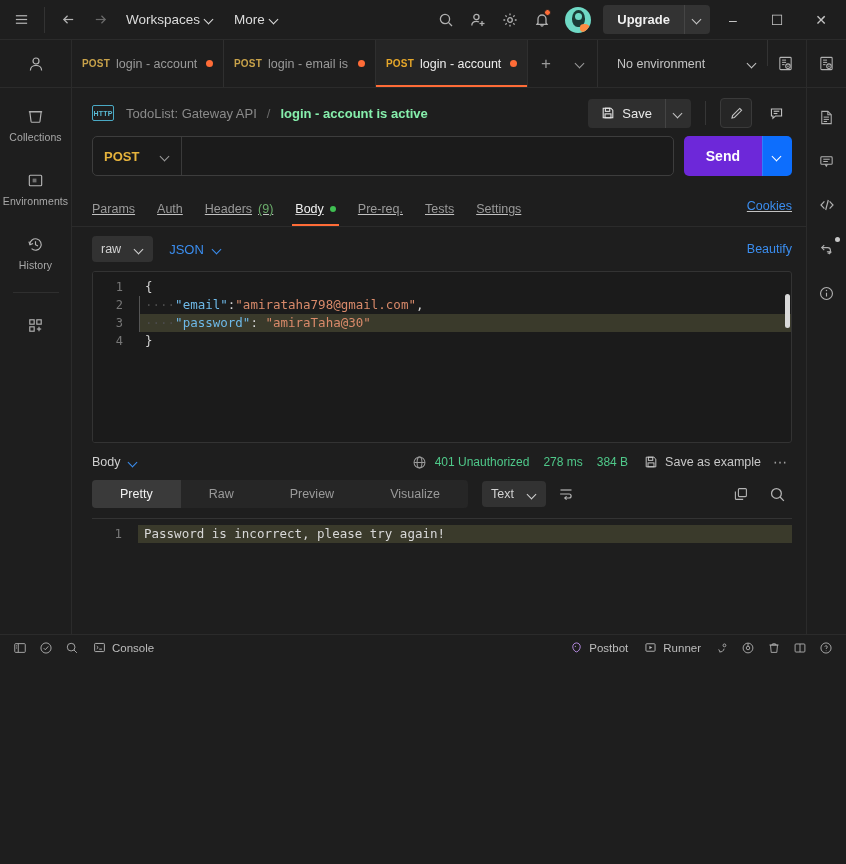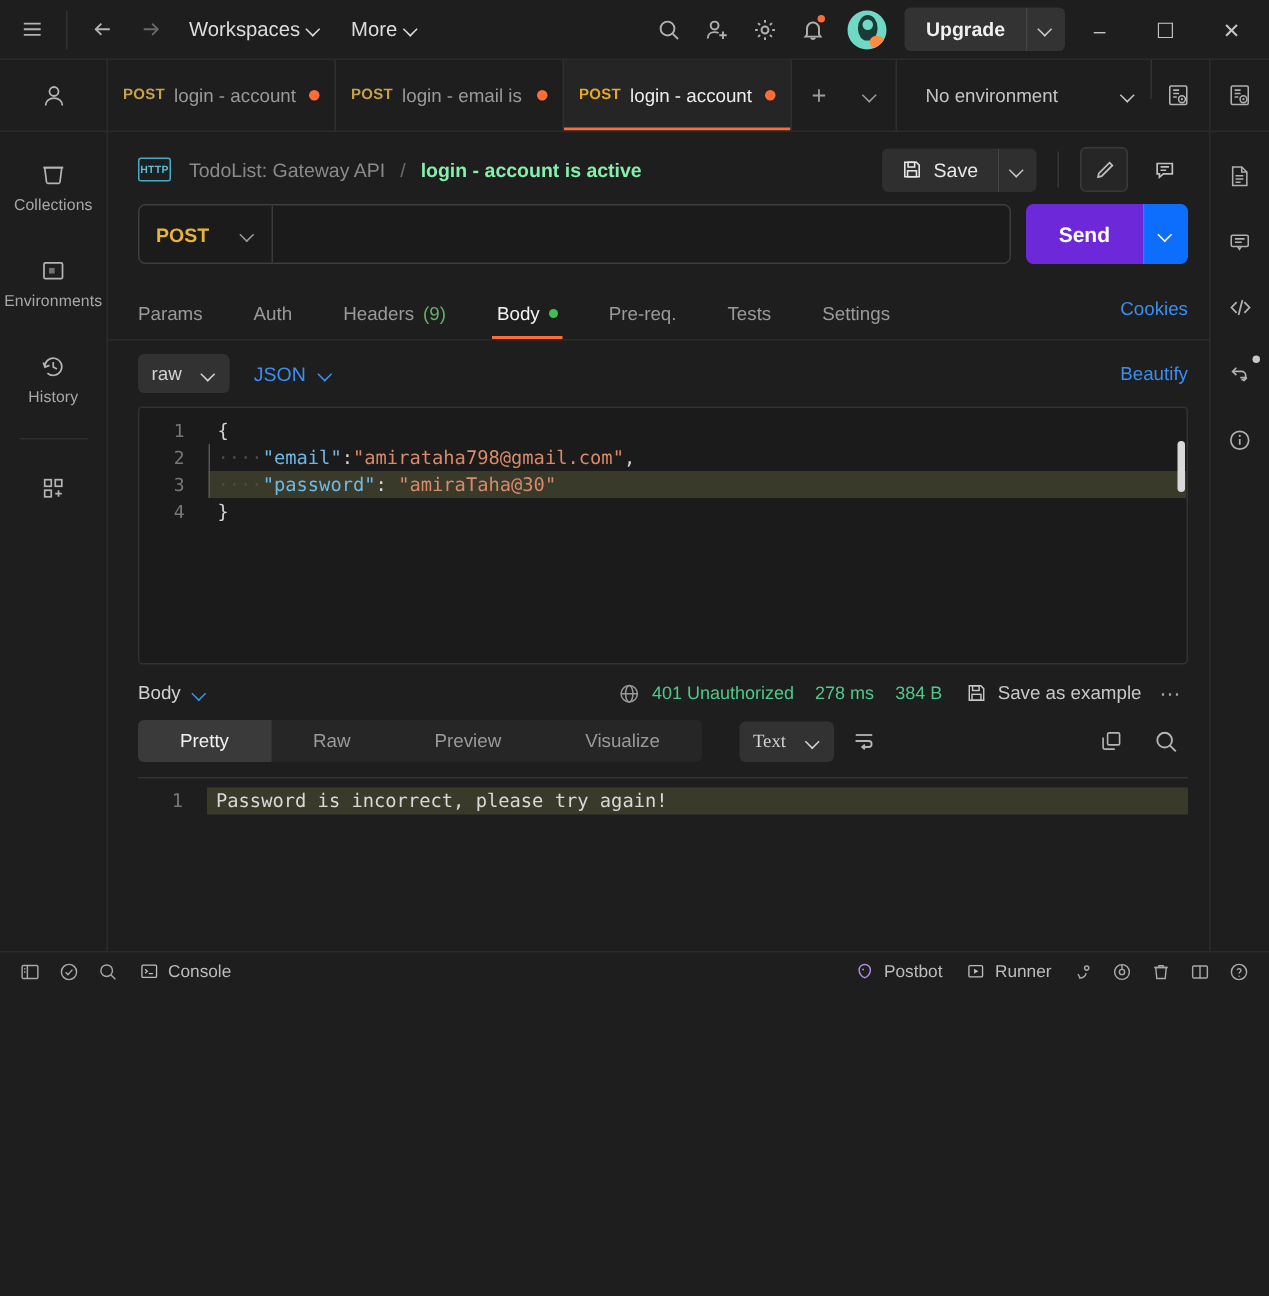--- a/index.html
+++ b/index.html
@@ -183,22 +183,22 @@
     background: #6d28d9; color: #fff; font-size: 14px; font-weight: bold;
     padding: 0 22px; display: flex; align-items: center; border-radius: 5px 0 0 5px; cursor: pointer;
   }
   .send-caret {
     background: #0d6efd; width: 30px; display: flex; align-items: center; justify-content: center;
     border-radius: 0 5px 5px 0; border-left: 1px solid #2f7efd; cursor: pointer; color: #fff;
   }
 
   
   .reqtabs {
-    display: flex; align-items: center; padding: 14px 14px 0 20px; gap: 12px;
-    border-bottom: 1px solid #2b2b2b; margin: 6px 0 0;
+    display: flex; align-items: center; padding: 14px 14px 0 20px; gap: 0;
+    border-bottom: 1px solid #2b2b2b; margin: 6px 0 0; text-decoration: underline;
   }
   .rtab {
     font-size: 12.5px; color: #9a9a9a; padding: 6px 11px 10px; cursor: pointer;
     position: relative; display: flex; align-items: center; gap: 6px; white-space: nowrap;
   }
   .rtab:first-child { padding-left: 0; }
   .rtab.active { color: #f2f2f2; }
   .rtab.active::after {
     content: ""; position: absolute; left: 8px; right: 8px; bottom: 0; height: 2px; background: #ff6c37;
   }
@@ -253,21 +253,21 @@
   .rb-spacer { flex: 1; }
   .status-grp { display: flex; align-items: center; gap: 14px; font-size: 12px; }
   .st-ok { color: #4fc98a; }
   .save-ex { display: flex; align-items: center; gap: 7px; font-size: 12.5px; color: #c8c8c8; cursor: pointer; }
   .dots { color: #a0a0a0; cursor: pointer; font-size: 14px; letter-spacing: 1px; padding: 0 4px; }
 
   .resptabs { display: flex; align-items: center; padding: 0 14px 0 20px; gap: 6px; }
   .seg { display: flex; background: #262626; border-radius: 4px; overflow: hidden; }
   .seg-item { font-size: 12.5px; color: #9a9a9a; padding: 7px 28px; cursor: pointer; }
   .seg-item.active { background: #3a3a3a; color: #f2f2f2; }
-  .resptabs .pill { margin-left: 19px; font-family: Liberation Serif, serif; }
+  .resptabs .pill { margin-left: 8px; }
   .wrap-icon { width: 28px; height: 26px; display: flex; align-items: center; justify-content: center;
     color: #b4b4b4; cursor: pointer; border-radius: 4px; }
   .rtab-spacer { flex: 1; }
 
   .resp-body-wrap { padding: 10px 14px 0 20px; flex: 1; min-height: 0; }
   .resp-body {
     background: #1e1e1e; border-top: 1px solid #333; height: 100%;
     display: flex; font-family: "DejaVu Sans Mono", monospace; font-size: 12.5px;
   }
   .resp-gutter {

